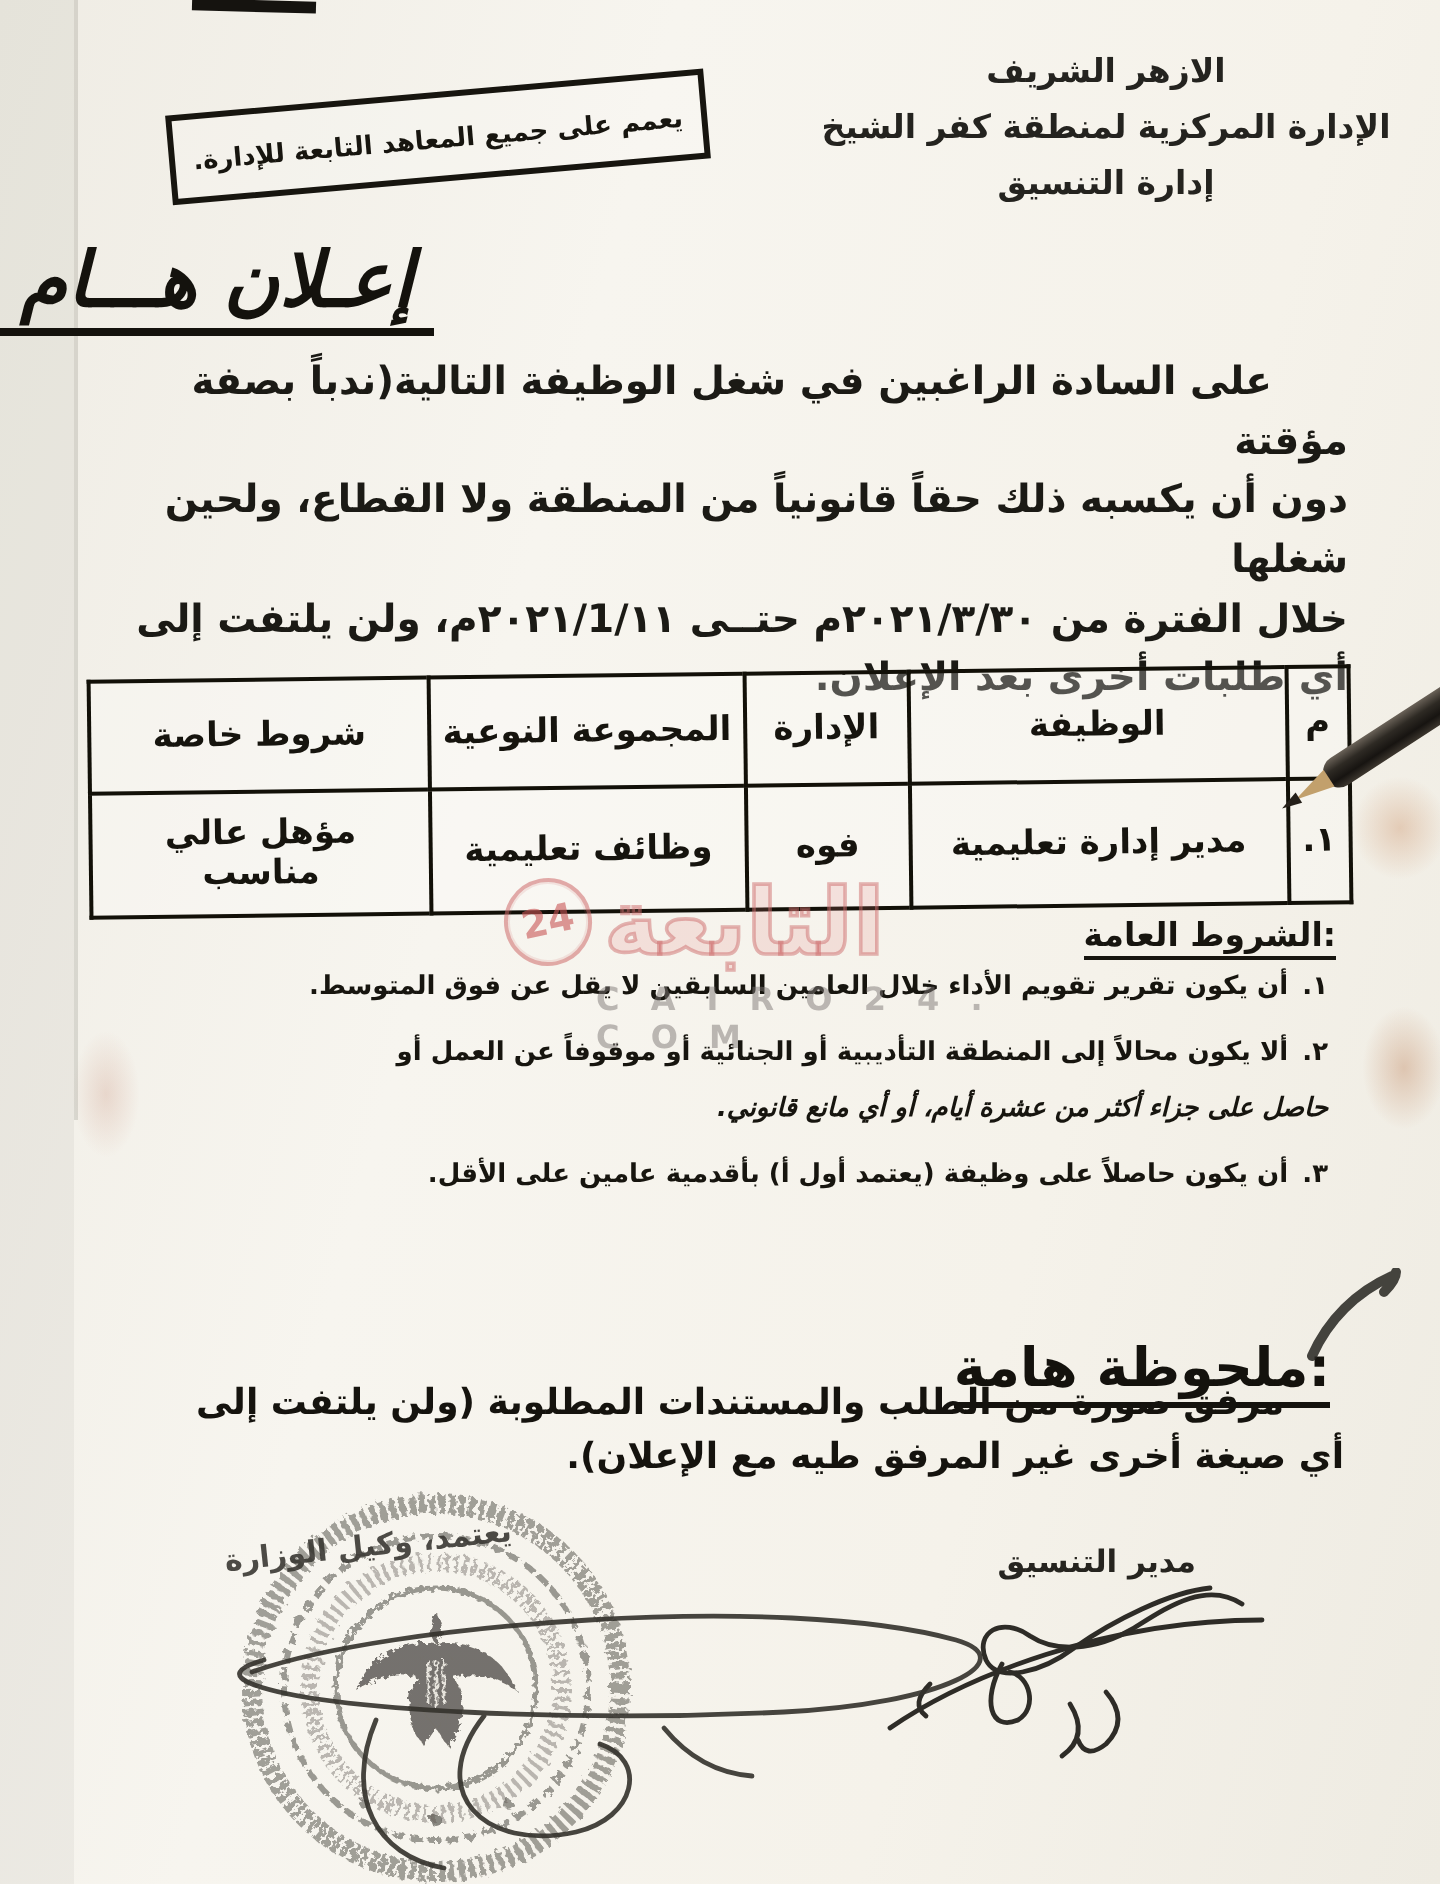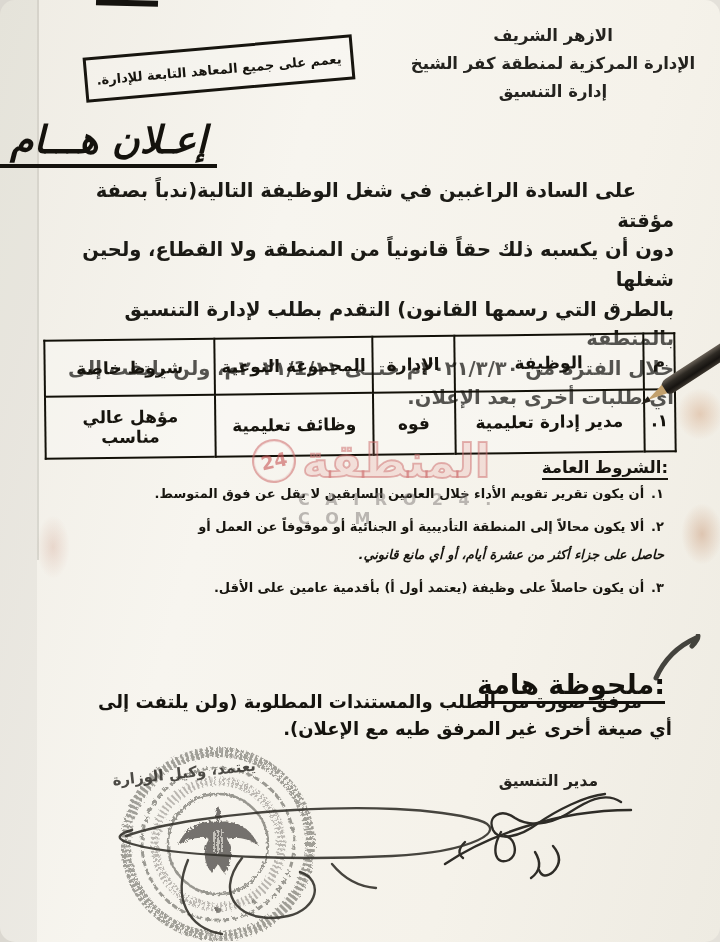--- a/index.html
+++ b/index.html
@@ -5,21 +5,20 @@
   html,body{margin:0;padding:0;}
   body{
     width:720px;height:942px;overflow:hidden;position:relative;
     background:#e4e1da;
     font-family:"DejaVu Sans","Liberation Sans",sans-serif;
     color:#1d1d1d;
   }
   .paper{
     position:absolute;inset:0;
     background:linear-gradient(105deg,#efece4 0%,#f7f5ef 35%,#f5f2ea 70%,#eeebe2 100%);
-    border-radius:15px;
   }
   .left-strip{position:absolute;left:0;top:0;bottom:0;width:37px;background:rgba(90,85,75,.06);}
   .paper-edge{position:absolute;left:37px;top:0;height:560px;width:2px;background:rgba(60,55,45,.14);}
   .top-mark{position:absolute;left:96px;top:0;width:62px;height:6px;background:#15130f;transform:rotate(1.5deg);}
   .stain{position:absolute;border-radius:50%;pointer-events:none;}
   .stain1{left:681px;top:503px;width:42px;height:62px;background:radial-gradient(ellipse at center,rgba(190,130,90,.38),rgba(190,130,90,0) 70%);}
   .stain2{left:676px;top:388px;width:48px;height:52px;background:radial-gradient(ellipse at center,rgba(205,150,110,.40),rgba(205,150,110,0) 70%);}
   .stain3{left:36px;top:515px;width:34px;height:64px;background:radial-gradient(ellipse at center,rgba(190,120,95,.22),rgba(190,120,95,0) 70%);}
 
   
@@ -118,21 +117,20 @@
     <span>يعمم على جميع المعاهد التابعة للإدارة.</span>
   </div>
 
   <div class="title-wrap">
     <span class="title">إعـلان هـــام</span>
   </div>
 
   <div class="intro">
     <div class="l0">على السادة الراغبين في شغل الوظيفة التالية(ندباً بصفة مؤقتة</div>
     <div>دون أن يكسبه ذلك حقاً قانونياً من المنطقة ولا القطاع، ولحين شغلها</div>
-    <div>بالطرق التي رسمها القانون) التقدم بطلب لإدارة التنسيق بالمنطقة</div>
     <div>خلال الفترة من ٢٠٢١/٣/٣٠م حتــى ٢٠٢١/1/١١م، ولن يلتفت إلى</div>
     <div>أي طلبات أخرى بعد الإعلان.</div>
   </div>
 
   <div class="tbl-wrap">
     <table class="jobs">
       <colgroup>
         <col class="col-num">
           <col class="col-job">
           <col class="col-admin">
@@ -174,21 +172,21 @@
 
   <div class="note-h">ملحوظة هامة:</div>
   <div class="note">
     <div class="l0">مرفق صورة من الطلب والمستندات المطلوبة (ولن يلتفت إلى</div>
     <div>أي صيغة أخرى غير المرفق طيه مع الإعلان).</div>
   </div>
 
   <div class="wm">
     <div class="wm-row">
       <div class="wm-badge">24</div>
-      <div class="wm-text">المنطقة</div>
+      <div class="wm-text">التابعة</div>
     </div>
     <div class="wm-sub">C A I R O 2 4 . C O M</div>
   </div>
 
   <div class="sig-title">مدير التنسيق</div>
   <svg class="sig-svg" width="205" height="115" viewBox="0 0 205 115">
     <g fill="none" stroke="#2e2c27" stroke-width="2.4" stroke-linecap="round">
       <path d="M186,22 C168,10 148,24 132,34 C112,46 92,46 80,38 C66,28 52,36 58,50 C64,62 86,56 102,44 C122,30 150,16 170,14"></path>
       <path d="M10,84 C48,58 118,30 196,30"></path>
       <path d="M66,52 C56,70 60,86 74,80 C84,74 80,58 70,56"></path>

